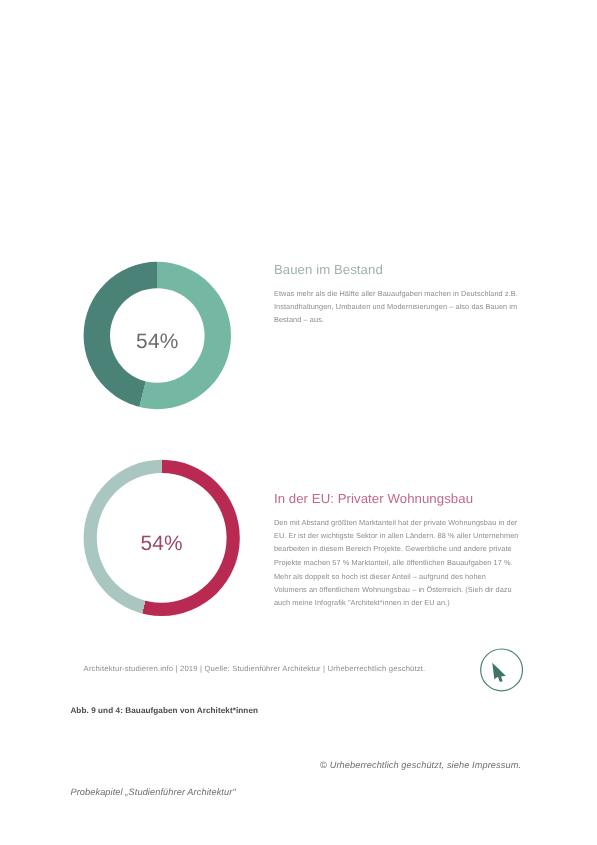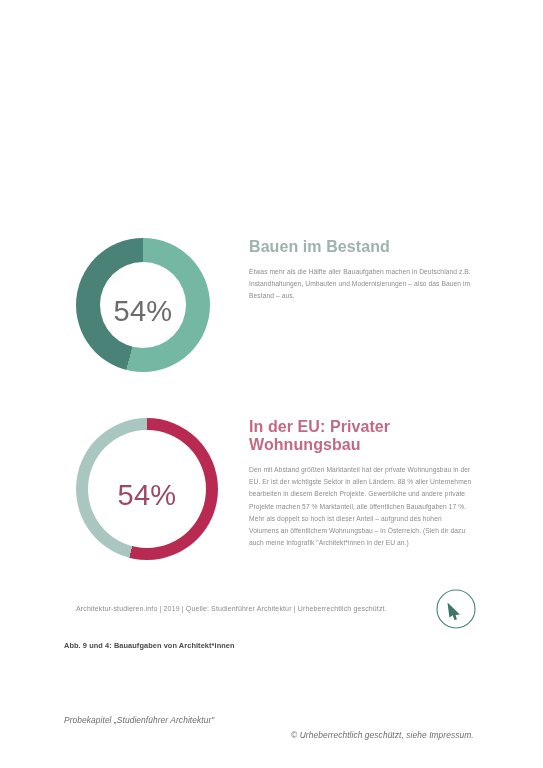--- a/index.html
+++ b/index.html
@@ -66,43 +66,43 @@
   }
   .donut-1 .donut-hole {
     left: 24px; top: 24px;
     width: 86px; height: 86px;
   }
   .donut-2 .donut-hole {
     left: 12px; top: 12px;
     width: 118px; height: 118px;
   }
   .donut-label {
-    font-size: 29px;
+    font-size: 19px;
     font-weight: 300;
     letter-spacing: 0.01em;
     margin-top: 12px;
   }
   .donut-1 .donut-label { color: #6b6b6b; }
   .donut-2 .donut-label { color: #9c4a63; }
 
   
   .textcol {
     position: absolute;
     left: 185px;
     top: 0;
     width: 224px;
   }
   .heading {
-    font-size: 16px;
-    font-weight: 700;
+    font-size: 12px;
+    font-weight: 400;
     margin: 0 0 10px 0;
     letter-spacing: 0.005em;
   }
   .heading-green { color: #9fb3ae; }
-  .heading-red { color: #c26a83; }
+  .heading-red { color: #c26a83; margin-top: 28px; }
   .body-text {
     font-size: 6.7px;
     line-height: 12.2px;
     color: #8d8d8d;
     letter-spacing: 0.01em;
   }
   .body-text p { margin: 0; }
 
   
   .source {
@@ -138,21 +138,21 @@
     left: 64px;
     top: 715px;
     font-size: 8.4px;
     font-style: italic;
     color: #6d6d6d;
     letter-spacing: 0.01em;
   }
   .footer-right {
     position: absolute;
     left: 291px;
-    top: 730px;
+    top: 690px;
     font-size: 8.4px;
     font-style: italic;
     color: #6d6d6d;
     letter-spacing: 0.01em;
     text-align: right;
   }
 </style>
 </head>
 <body>
 

